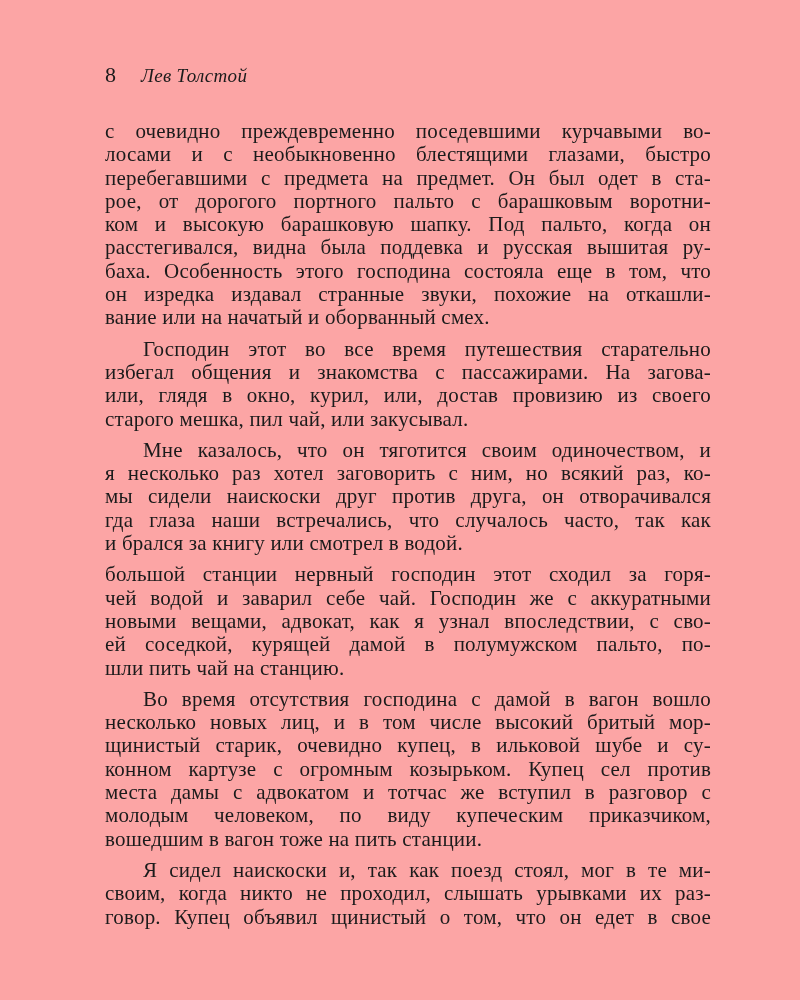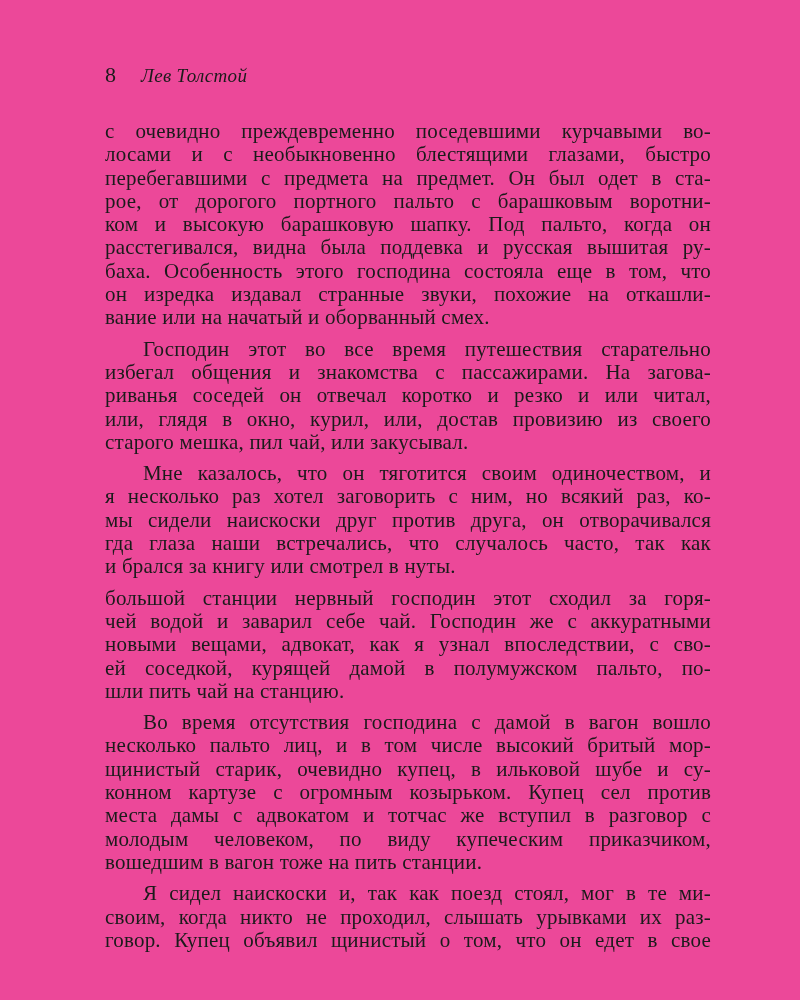--- a/index.html
+++ b/index.html
@@ -60,61 +60,60 @@
     padding-left: 38px;
   }
   .line.line-end {
     text-align: left;
     text-align-last: left;
   }
 </style>
 </head>
 <body>
 
-<div class="page" style="background: #ec4899; color: rgb(27, 27, 27); text-decoration: underline;">
+<div class="page" style="background: #fca5a5; color: rgb(27, 27, 27); text-decoration: underline;">
   <div class="header">
     <span class="page-number">8</span>
     <span class="running-title">Лев Толстой</span>
   </div>
   <div class="body-text">
       <div class="para">
         <div class="line">с очевидно преждевременно поседевшими курчавыми во-</div>
         <div class="line">лосами и с необыкновенно блестящими глазами, быстро</div>
         <div class="line">перебегавшими с предмета на предмет. Он был одет в ста-</div>
         <div class="line">рое, от дорогого портного пальто с барашковым воротни-</div>
         <div class="line">ком и высокую барашковую шапку. Под пальто, когда он</div>
         <div class="line">расстегивался, видна была поддевка и русская вышитая ру-</div>
         <div class="line">баха. Особенность этого господина состояла еще в том, что</div>
         <div class="line">он изредка издавал странные звуки, похожие на откашли-</div>
         <div class="line line-end">вание или на начатый и оборванный смех.</div>
       </div>
       <div class="para">
         <div class="line indent">Господин этот во все время путешествия старательно</div>
         <div class="line">избегал общения и знакомства с пассажирами. На загова-</div>
-        <div class="line">риванья соседей он отвечал коротко и резко и или читал,</div>
         <div class="line">или, глядя в окно, курил, или, достав провизию из своего</div>
         <div class="line line-end">старого мешка, пил чай, или закусывал.</div>
       </div>
       <div class="para">
         <div class="line indent">Мне казалось, что он тяготится своим одиночеством, и</div>
         <div class="line">я несколько раз хотел заговорить с ним, но всякий раз, ко-</div>
         <div class="line">мы сидели наискоски друг против друга, он отворачивался</div>
         <div class="line">гда глаза наши встречались, что случалось часто, так как</div>
-        <div class="line line-end">и брался за книгу или смотрел в нуты.</div>
+        <div class="line line-end">и брался за книгу или смотрел в водой.</div>
       </div>
       <div class="para">
         <div class="line">большой станции нервный господин этот сходил за горя-</div>
         <div class="line">чей водой и заварил себе чай. Господин же с аккуратными</div>
         <div class="line">новыми вещами, адвокат, как я узнал впоследствии, с сво-</div>
         <div class="line">ей соседкой, курящей дамой в полумужском пальто, по-</div>
         <div class="line line-end">шли пить чай на станцию.</div>
       </div>
       <div class="para">
         <div class="line indent">Во время отсутствия господина с дамой в вагон вошло</div>
-        <div class="line">несколько пальто лиц, и в том числе высокий бритый мор-</div>
+        <div class="line">несколько новых лиц, и в том числе высокий бритый мор-</div>
         <div class="line">щинистый старик, очевидно купец, в ильковой шубе и су-</div>
         <div class="line">конном картузе с огромным козырьком. Купец сел против</div>
         <div class="line">места дамы с адвокатом и тотчас же вступил в разговор с</div>
         <div class="line">молодым человеком, по виду купеческим приказчиком,</div>
         <div class="line line-end">вошедшим в вагон тоже на пить станции.</div>
       </div>
       <div class="para">
         <div class="line indent">Я сидел наискоски и, так как поезд стоял, мог в те ми-</div>
         <div class="line">своим, когда никто не проходил, слышать урывками их раз-</div>
         <div class="line">говор. Купец объявил щинистый о том, что он едет в свое</div>

